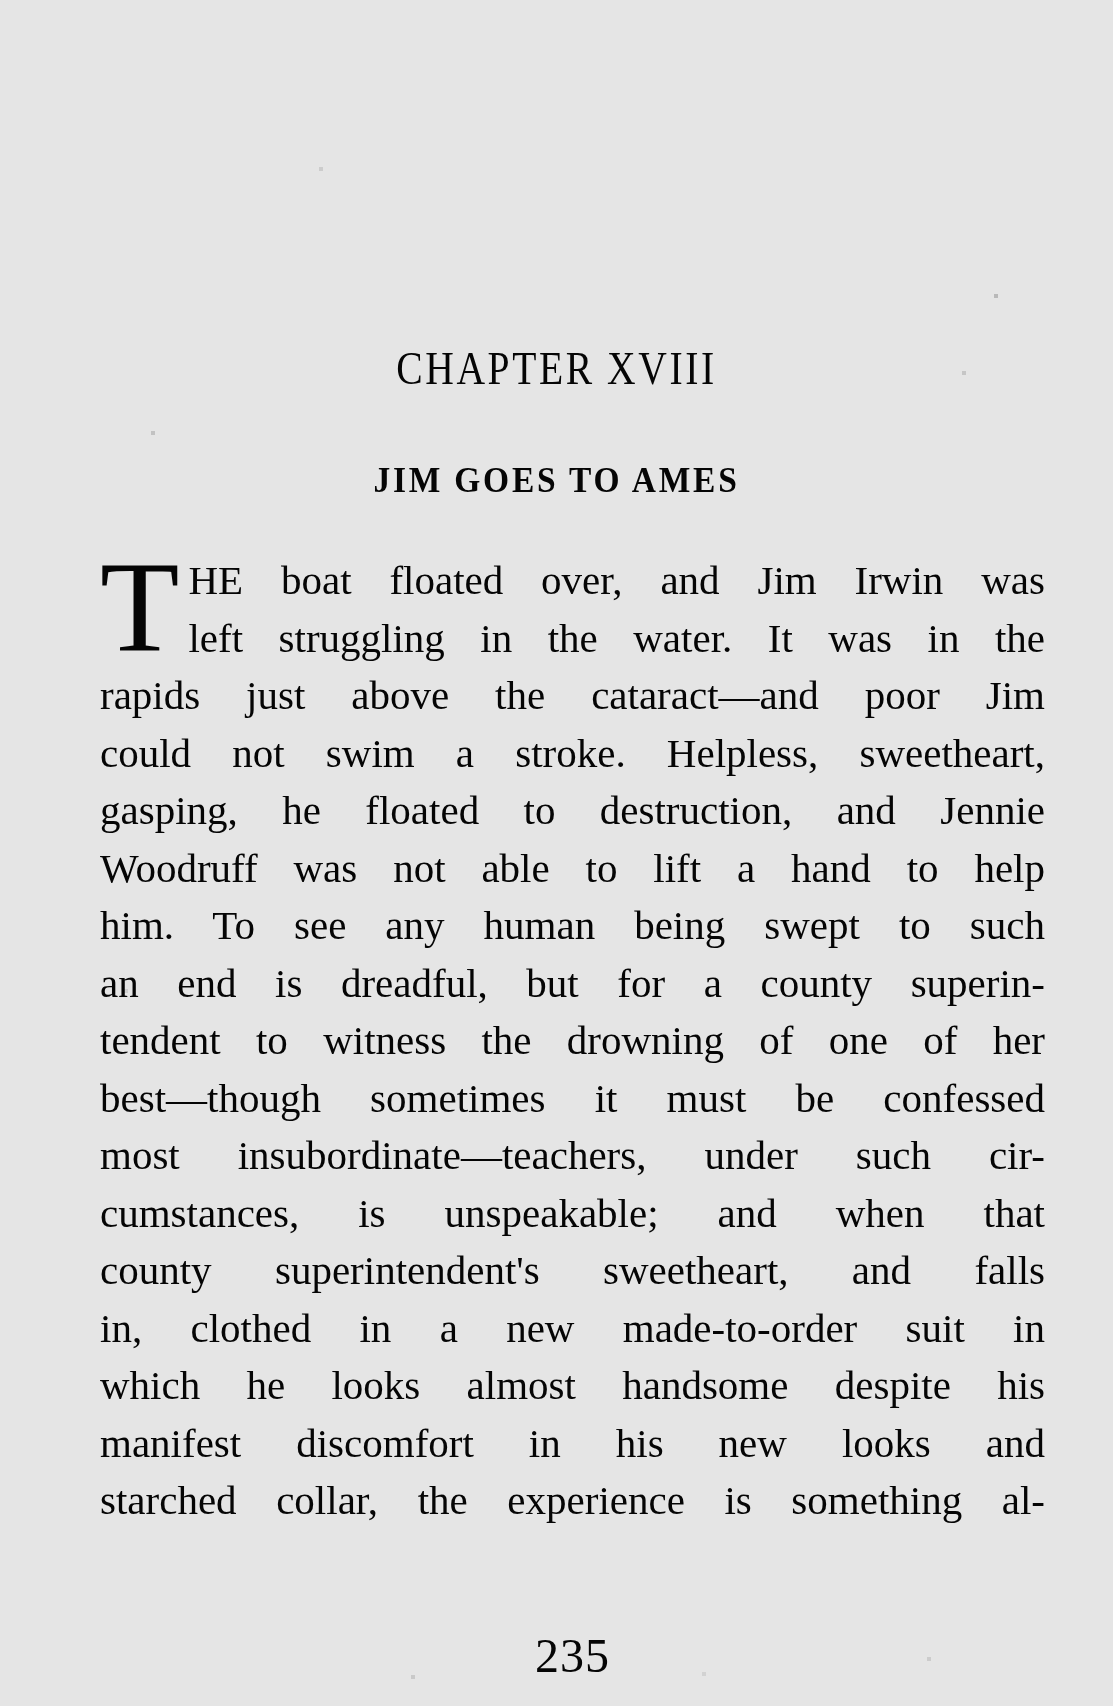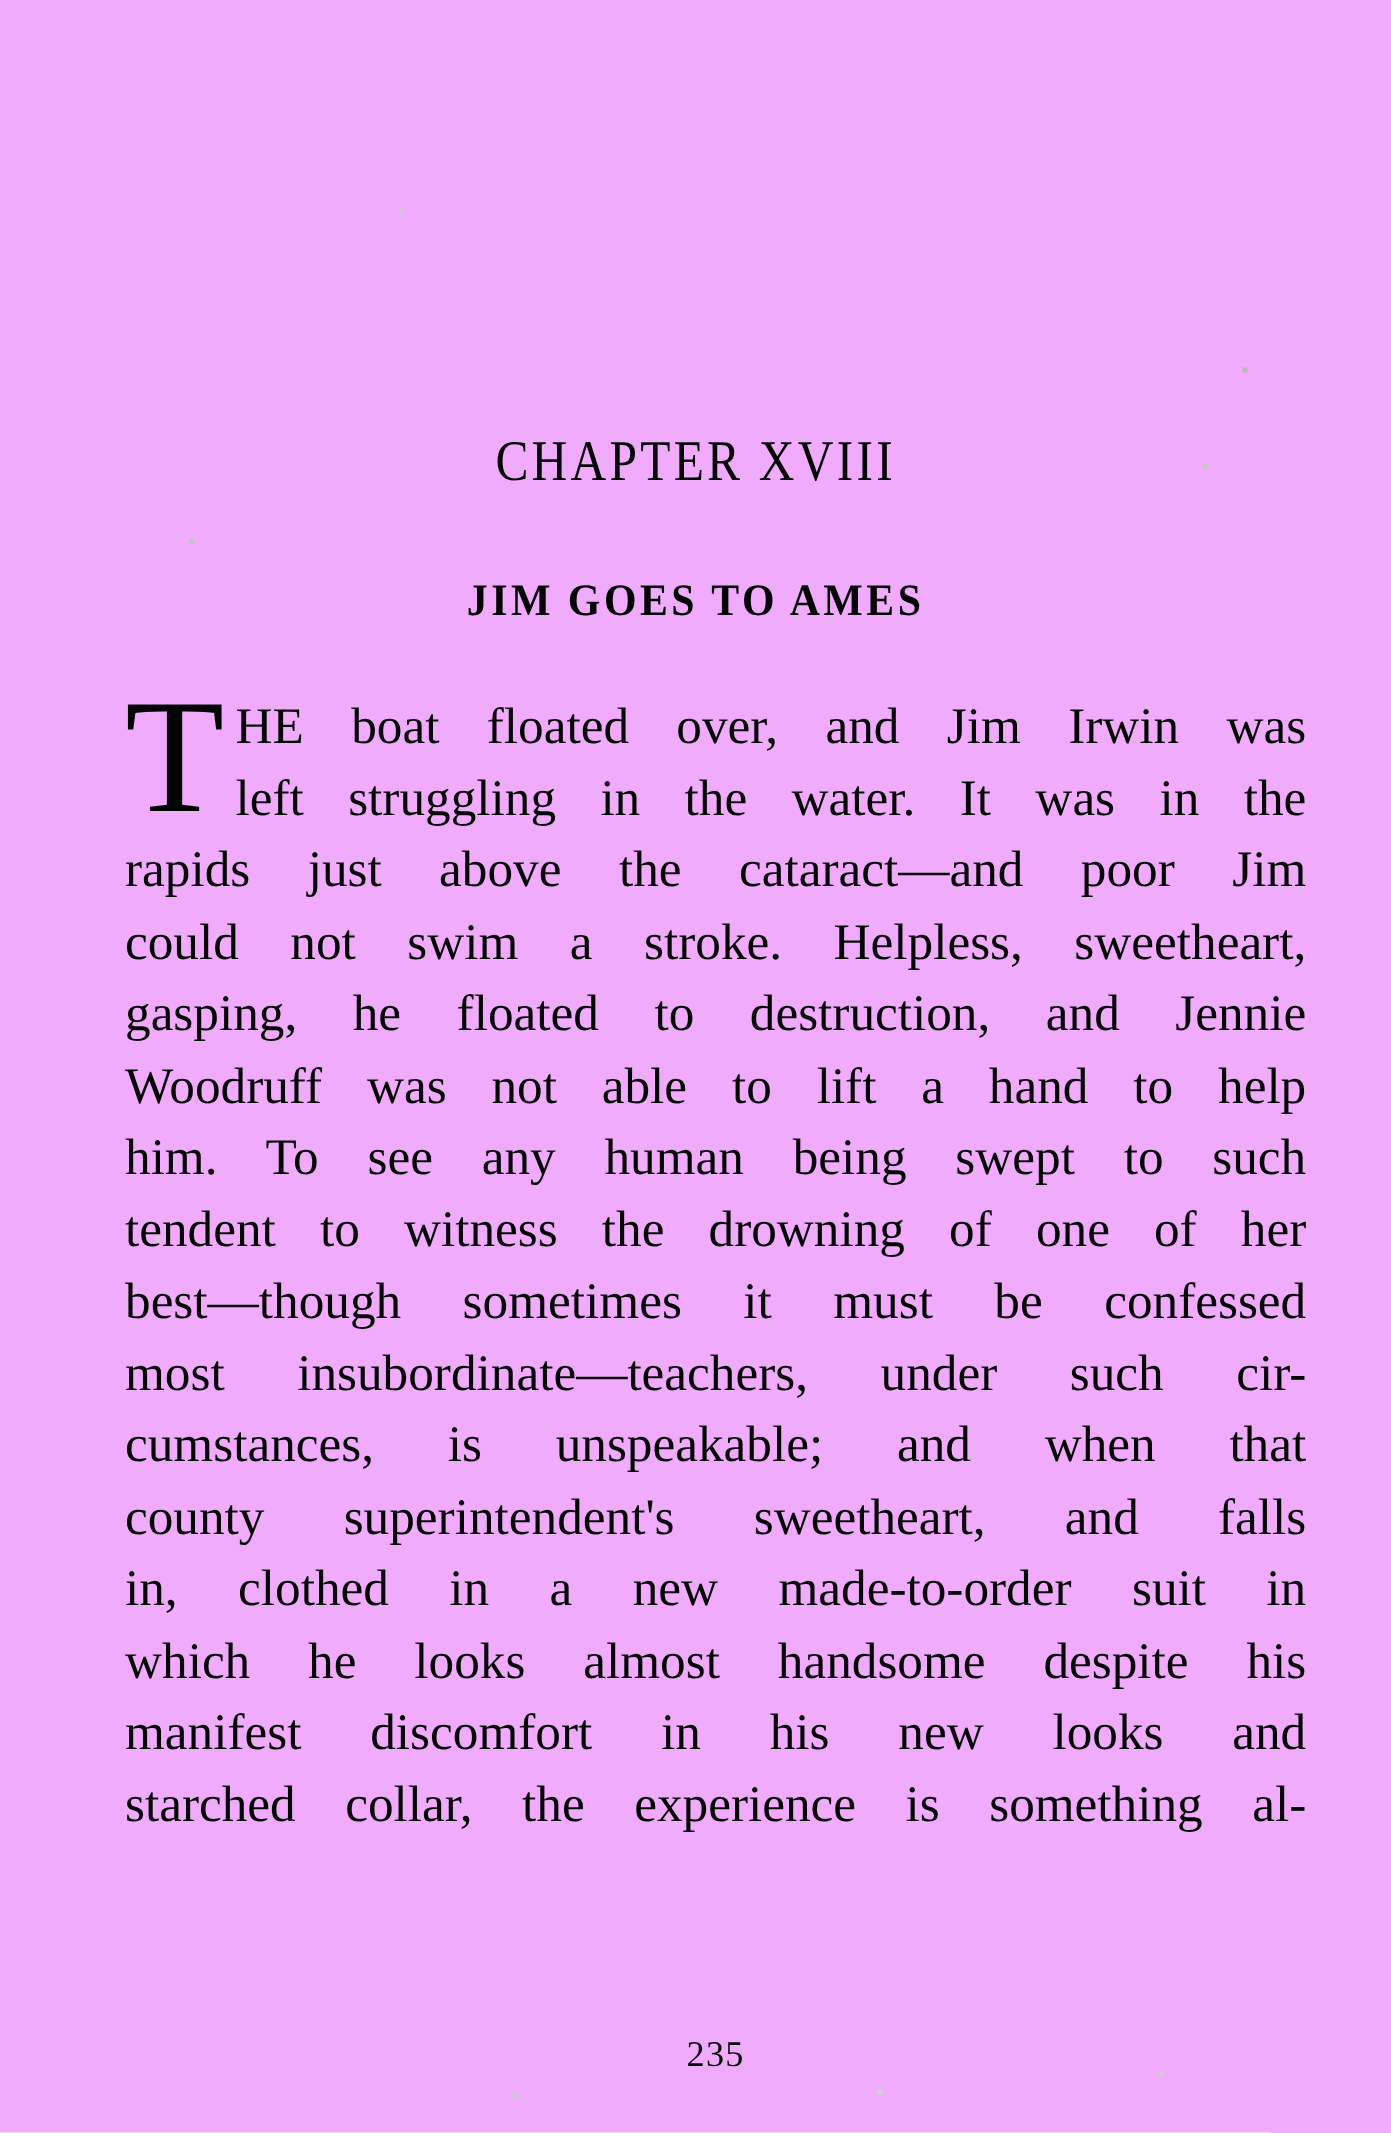--- a/index.html
+++ b/index.html
@@ -4,21 +4,21 @@
 <style>
   html, body {
     margin: 0;
     padding: 0;
     background: #fff;
   }
   .page {
     position: relative;
     width: 1113px;
     height: 1706px;
-    background: #f0abfc;
+    background: #e5e5e5;
     font-family: "Liberation Serif", "DejaVu Serif", serif;
     color: #050505;
     overflow: hidden;
   }
   .chapter-title {
     position: absolute;
     top: 342px;
     left: 0;
     width: 100%;
     margin: 0;
@@ -61,21 +61,21 @@
     height: 96px;
     margin: 6px 9px 0 0;
     font-weight: normal;
   }
   .page-number {
     position: absolute;
     top: 1628px;
     left: 100px;
     width: 945px;
     text-align: center;
-    font-size: 29px;
+    font-size: 48px;
     letter-spacing: 1px;
   }
   
   .specks {
     position: absolute;
     top: 0; left: 0;
     width: 2px; height: 2px;
     background: transparent;
     box-shadow:
       995px 295px 0 1px #b9b9b9,
@@ -110,20 +110,21 @@
         <div class="line">rapids just above the cataract—and poor Jim</div>
 
         <div class="line">could not swim a stroke.  Helpless, sweetheart,</div>
 
         <div class="line">gasping, he floated to destruction, and Jennie</div>
 
         <div class="line">Woodruff was not able to lift a hand to help</div>
 
         <div class="line">him.  To see any human being swept to such</div>
 
+        <div class="line">an end is dreadful, but for a county superin-</div>
 
         <div class="line">tendent to witness the drowning of one of her</div>
 
         <div class="line">best—though sometimes it must be confessed</div>
 
         <div class="line">most insubordinate—teachers, under such cir-</div>
 
         <div class="line">cumstances, is unspeakable; and when that</div>
 
 

